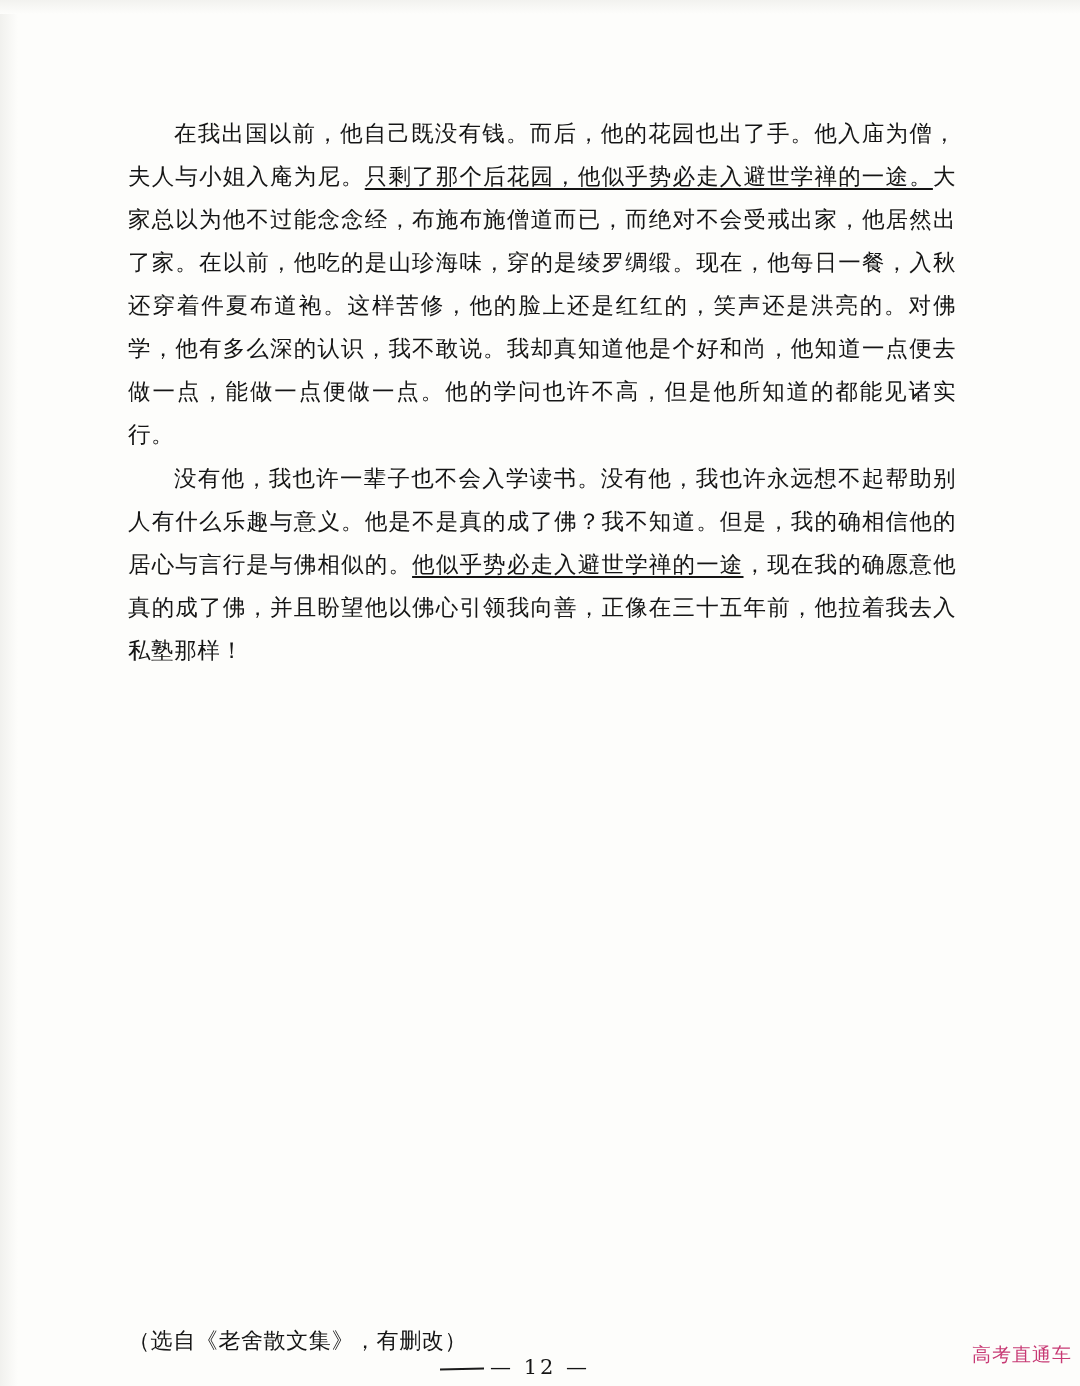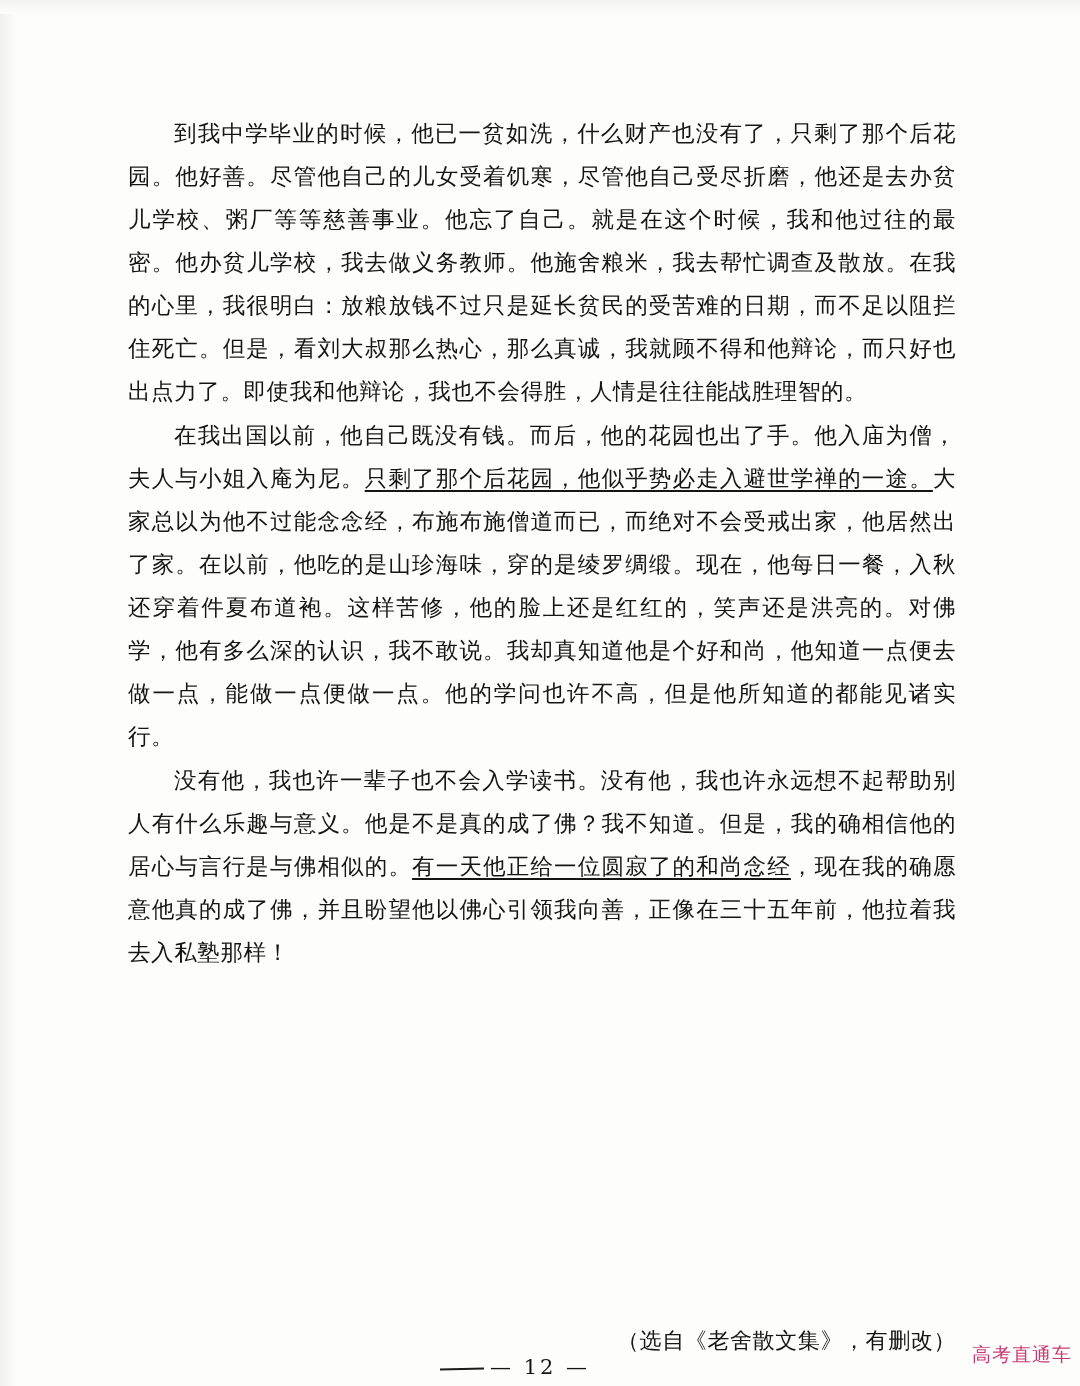--- a/index.html
+++ b/index.html
@@ -43,21 +43,20 @@
   }
   .u {
     text-decoration: underline;
     text-underline-offset: 4px;
   }
   .source {
     position: absolute;
     left: 128px;
     top: 1326px;
     width: 828px;
-    text-align: right;
     font-size: 22px;
     letter-spacing: 0.6px;
     color: #151515;
   }
   .footer-rule {
     position: absolute;
     left: 440px;
     top: 1368px;
     width: 44px;
     height: 0;
@@ -100,27 +99,26 @@
 </head>
 <body>
 
 <div class="page">
   <div class="scan-edge-left"></div>
   <div class="scan-edge-top"></div>
 
   <div class="content">
 
 
-    <p class="para indent">到我中学毕业的时候，他已一贫如洗，什么财产也没有了，只剩了那个后花园。他好善。尽管他自己的儿女受着饥寒，尽管他自己受尽折磨，他还是去办贫儿学校、粥厂等等慈善事业。他忘了自己。就是在这个时候，我和他过往的最密。他办贫儿学校，我去做义务教师。他施舍粮米，我去帮忙调查及散放。在我的心里，我很明白：放粮放钱不过只是延长贫民的受苦难的日期，而不足以阻拦住死亡。但是，看刘大叔那么热心，那么真诚，我就顾不得和他辩论，而只好也出点力了。即使我和他辩论，我也不会得胜，人情是往往能战胜理智的。</p>
 
     <p class="para indent"><span>在我出国以前，他自己既没有钱。而后，他的花园也出了手。他入庙为僧，夫人与小姐入庵为尼。</span><span class="u">只剩了那个后花园，他似乎势必走入避世学禅的一途。</span><span>大家总以为他不过能念念经，布施布施僧道而已，而绝对不会受戒出家，他居然出了家。在以前，他吃的是山珍海味，穿的是绫罗绸缎。现在，他每日一餐，入秋还穿着件夏布道袍。这样苦修，他的脸上还是红红的，笑声还是洪亮的。对佛学，他有多么深的认识，我不敢说。我却真知道他是个好和尚，他知道一点便去做一点，能做一点便做一点。他的学问也许不高，但是他所知道的都能见诸实行。</span></p>
 
 
 
-    <p class="para indent"><span>没有他，我也许一辈子也不会入学读书。没有他，我也许永远想不起帮助别人有什么乐趣与意义。他是不是真的成了佛？我不知道。但是，我的确相信他的居心与言行是与佛相似的。</span><span class="u">有一天他正给一位圆寂了的和尚念经</span><span>，现在我的确愿意他真的成了佛，并且盼望他以佛心引领我向善，正像在三十五年前，他拉着我去入私塾那样！</span></p>
+    <p class="para indent"><span>没有他，我也许一辈子也不会入学读书。没有他，我也许永远想不起帮助别人有什么乐趣与意义。他是不是真的成了佛？我不知道。但是，我的确相信他的居心与言行是与佛相似的。</span><span class="u">他似乎势必走入避世学禅的一途</span><span>，现在我的确愿意他真的成了佛，并且盼望他以佛心引领我向善，正像在三十五年前，他拉着我去入私塾那样！</span></p>
 
   </div>
 
   <div class="source">（选自《老舍散文集》，有删改）</div>
 
   <div class="footer-rule"></div>
   <div class="page-number">— 12 —</div>
   <div class="watermark">高考直通车</div>
 </div>
 

